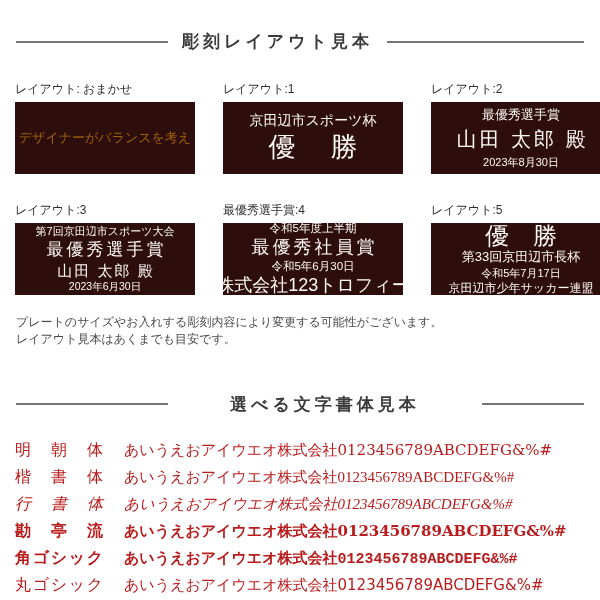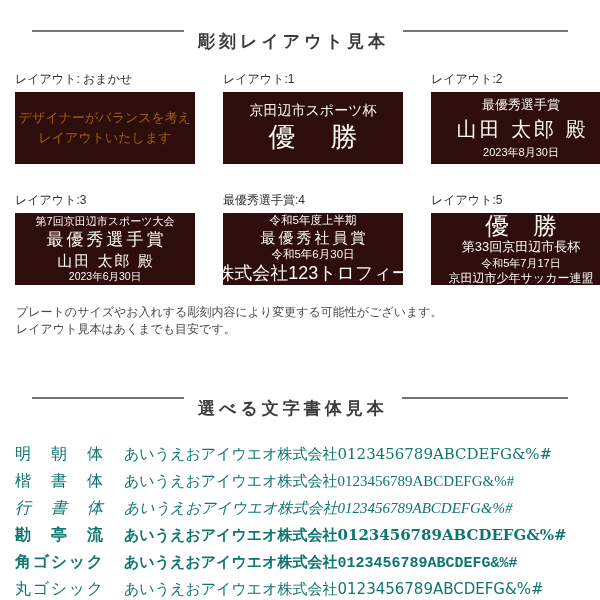--- a/index.html
+++ b/index.html
@@ -8,39 +8,40 @@
   .canvas {
     position: relative;
     width: 600px; height: 600px;
     background: #ffffff;
     overflow: hidden;
     padding-top: 30px;
   }
   
   .sec-header {
     display: flex;
-    padding: 0 32px;
+    align-items: center;
+    padding: 0 16px;
   }
   .rule {
     border-top: 2px solid #757575;
     height: 0;
   }
   .rule-left { width: 152px; }
   .rule-right { flex: 1; }
   .sec-title {
     font-size: 17px;
     font-weight: bold;
     color: #3b3b3b;
     letter-spacing: 4px;
     margin: 0 14px;
     white-space: nowrap;
   }
   
   .grid {
-    margin: 18px 0 0 15px;
+    margin: 28px 0 0 15px;
     display: grid;
     grid-template-columns: repeat(3, 180px);
     column-gap: 15px;
     row-gap: 19px;
     gap: 28px;
   }
   .cell-label {
     font-size: 12px;
     color: #2f2f2f;
     margin-bottom: 4px;
@@ -68,43 +69,43 @@
   .p2 .pl0 { font-size: 13px; margin-bottom: 2px; }
   .p2 .pl1 { font-size: 20px; letter-spacing: 3px; margin-right: -3px; }
   .p2 .pl2 { font-size: 11px; margin-top: 3px; }
   
   .p3 .pl0 { font-size: 11px; }
   .p3 .pl1 { font-size: 17px; letter-spacing: 3px; margin-right: -3px; }
   .p3 .pl2 { font-size: 15px; letter-spacing: 2px; margin-right: -2px; }
   .p3 .pl3 { font-size: 10.5px; }
   
   .p4 .pl0 { font-size: 11.5px; }
-  .p4 .pl1 { font-size: 15px; letter-spacing: 3px; margin-right: -3px; }
+  .p4 .pl1 { font-size: 18px; letter-spacing: 3px; margin-right: -3px; }
   .p4 .pl2 { font-size: 11.5px; }
   .p4 .pl3 { font-size: 18px; }
   
   .p5 .pl0 { font-size: 24px; line-height: 1.15; }
   .p5 .pl1 { font-size: 13px; text-align: right; }
   .p5 .pl2 { font-size: 11px; }
   .p5 .pl3 { font-size: 12px; }
   
   .notes {
     margin: 19px 0 0 16px;
     font-size: 12px;
     color: #4a4a4a;
     line-height: 1.45;
   }
   
-  .sec2-header { margin-top: 58px; }
+  .sec2-header { margin-top: 44px; gap: 48px; }
   .font-list { margin: 24px 0 0 15px; }
   .font-row {
     display: flex;
     align-items: baseline;
     height: 27px;
-    color: #0f766e;
+    color: #b91c1c;
   }
   .font-name {
     display: inline-block;
     width: 88px;
     font-size: 16px;
     text-align: justify;
     text-align-last: justify;
     white-space: nowrap;
   }
   .font-sample {
@@ -129,21 +130,20 @@
     <h2 class="sec-title">彫刻レイアウト見本</h2>
     <span class="rule rule-right"></span>
   </div>
 
   <div class="grid">
 
     <div class="cell">
       <div class="cell-label">レイアウト: おまかせ</div>
       <div class="plate p0">
         <div class="pl">デザイナーがバランスを考え</div>
-        <div class="pl">レイアウトいたします</div>
       </div>
     </div>
 
     <div class="cell">
       <div class="cell-label">レイアウト:1</div>
       <div class="plate p1">
         <div class="pl0">京田辺市スポーツ杯</div>
         <div class="pl1">優　勝</div>
       </div>
     </div>

